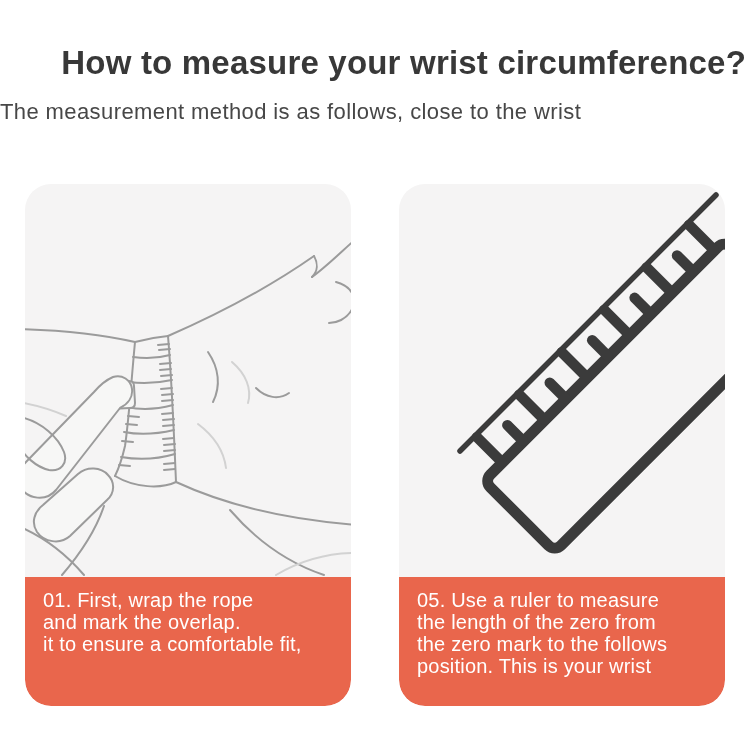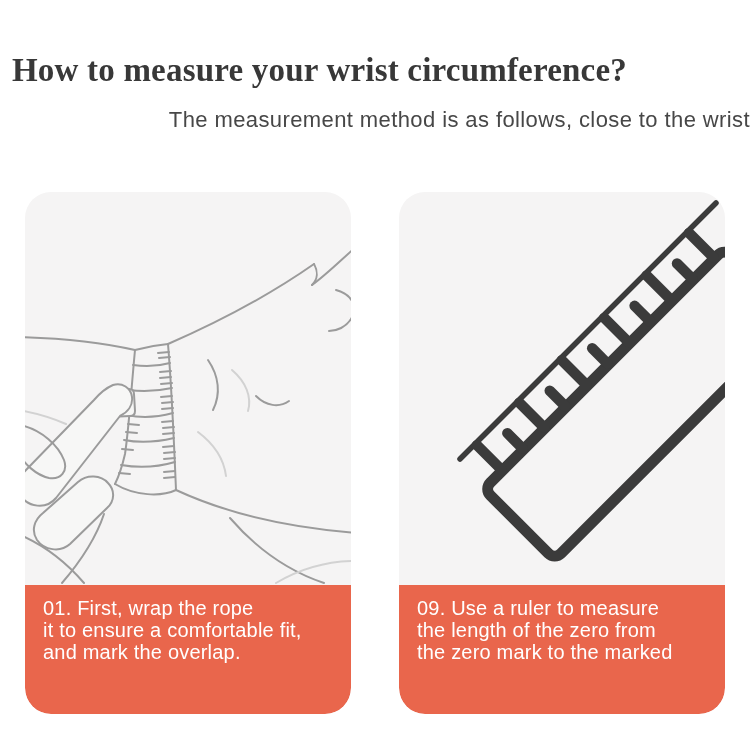--- a/index.html
+++ b/index.html
@@ -12,32 +12,31 @@
     font-family: "Liberation Sans", "DejaVu Sans", sans-serif;
   }
   .page {
     width: 750px;
     height: 750px;
     background: #ffffff;
     position: relative;
   }
   .header { padding-top: 40px; }
   .title {
-    margin: 12px;
-    text-align: left;
+    margin: 4px;
+    text-align: right;
     font-size: 33px;
     line-height: 1.15;
     font-weight: bold;
     letter-spacing: 0.2px;
     color: var(--title-text, #383838);
-    font-family: Liberation Serif, serif;
   }
   .subtitle {
     margin: 16px 0 0 0;
-    text-align: right;
+    text-align: left;
     font-size: 22px;
     line-height: 1.3;
     letter-spacing: 0.4px;
     color: var(--subtitle-text, #474747);
   }
   .cards {
     display: flex;
     gap: 48px;
     padding: 0 25px;
     margin-top: 57px;
@@ -158,22 +157,22 @@
             <path class="la-fill" d="M95,193 C 104,190 113,196 114,205 C 115,213 110,220 102,224 L 38,306 C 28,318 10,315 3,304 C -3,294 1,285 8,278 L 76,208 C 82,201 88,196 95,193 Z"></path>
             <path class="la-fill" d="M90,291 C 97,298 97,309 89,316 L 52,352 C 42,361 26,358 19,348 C 13,339 16,328 25,321 L 60,290 C 69,282 83,283 90,291 Z"></path>
             <path class="la" d="M6,234 C 24,239 40,253 46,268 C 50,279 43,288 31,286 C 18,283 6,272 0,260"></path>
             <path class="la" d="M0,342 C 24,352 48,370 66,391"></path>
             <path class="la" d="M86,322 C 78,346 62,370 44,391"></path>
           </g>
         </svg>
       </div>
       <div class="caption">
         <div class="caption-line">01. First, wrap the rope</div>
+        <div class="caption-line">and mark the overlap.</div>
         <div class="caption-line">it to ensure a comfortable fit,</div>
-        <div class="caption-line">and mark the overlap.</div>
       </div>
     </div>
 
     <div class="card">
       <div class="illustration">
         <svg viewBox="0 0 330 393" preserveAspectRatio="xMidYMid slice">
 
           <path class="ruler-stroke" stroke-width="5.5" d="M63,267 L319,11"></path>
 
           <g transform="translate(87,297) rotate(-45)">
@@ -187,20 +186,21 @@
             <path class="ruler-stroke" stroke-width="10.5" d="M176,-1 L176,-23"></path>
             <path class="ruler-stroke" stroke-width="10.5" d="M206,-1 L206,-36"></path>
             <path class="ruler-stroke" stroke-width="10.5" d="M236,-1 L236,-23"></path>
             <path class="ruler-stroke" stroke-width="10.5" d="M266,-1 L266,-36"></path>
             <path class="ruler-stroke" stroke-width="10.5" d="M296,-1 L296,-23"></path>
             <path class="ruler-stroke" stroke-width="10.5" d="M326,-1 L326,-36"></path>
           </g>
         </svg>
       </div>
       <div class="caption">
-        <div class="caption-line">09. Use a ruler to measure</div>
+        <div class="caption-line">05. Use a ruler to measure</div>
         <div class="caption-line">the length of the zero from</div>
-        <div class="caption-line">the zero mark to the marked</div>
+        <div class="caption-line">the zero mark to the follows</div>
+        <div class="caption-line">position. This is your wrist</div>
       </div>
     </div>
 
   </div>
 </div>
 
 </body></html>

